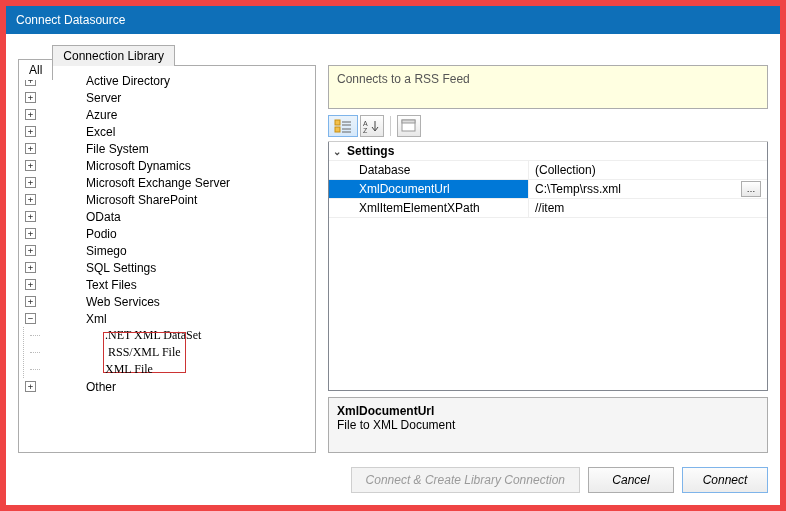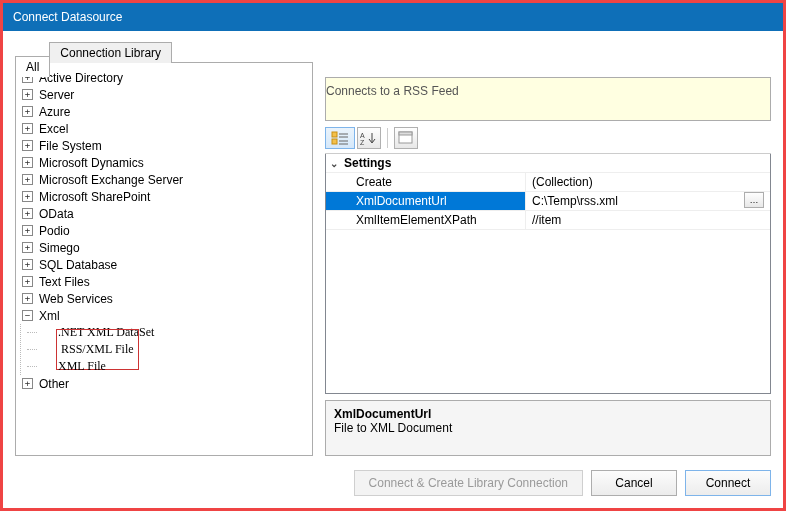--- a/index.html
+++ b/index.html
@@ -6,21 +6,21 @@
   body {
     margin: 0;
     font-family: "Segoe UI", Tahoma, sans-serif;
     font-size: 12px;
     background: #fff;
     color: #000;
   }
   .window {
     width: 786px;
     height: 511px;
-    border: 3px solid #ef4444;
+    border: 6px solid #ef4444;
     display: flex;
     flex-direction: column;
     background: #fff;
   }
   .titlebar {
     background: #0e6fb8;
     color: #fff;
     padding: 7px 10px;
     font-size: 12px;
   }
@@ -79,21 +79,21 @@
     border: 1px solid #888;
     display: inline-flex;
     align-items: center; justify-content: center;
     margin-right: 4px;
     font-size: 9px; line-height: 9px;
     background: #fff;
     color: #333;
     font-family: monospace;
     cursor: pointer;
   }
-  .node-label { padding: 0 2px; }
+  .node-label { padding: 0 2px; margin-left: 44px; }
   .node-label.selected {
     border: 1px solid #cc3333;
     padding: 12px 4px;
   }
   
   .children { border-left: 1px dotted #bbb; margin-left: 6px; padding-left: 12px; font-family: Liberation Serif, serif; }
   .children > li::before {
     content: "";
     position: absolute;
     left: -12px; top: 8px;
@@ -105,24 +105,23 @@
   .rightpanel {
     flex: 1;
     display: flex;
     flex-direction: column;
     margin-top: 21px; 
     min-width: 0;
   }
   .infobox {
     border: 1px solid #acacac;
     background: #ffffe1;
-    padding: 6px 0;
+    padding: 6px 8px;
     height: 44px;
     color: #555;
-    margin-top: 15px;
   }
   .toolbar {
     display: flex;
     align-items: center;
     gap: 2px;
     padding: 6px 0 4px 0;
     border-bottom: 1px solid #ccc;
   }
   .tbtn {
     width: 24px; height: 22px;
@@ -160,21 +159,21 @@
   }
   .pg-name {
     width: 200px;
     padding: 2px 4px 2px 30px;
     border-right: 1px solid #eee;
     overflow: hidden; text-overflow: ellipsis; white-space: nowrap;
   }
   .pg-val {
     flex: 1;
     padding: 2px 6px;
-    display: flex; align-items:flex-end; justify-content:space-between;
+    display: flex; align-items:center; justify-content:space-between;
     overflow: hidden; white-space: nowrap;
   }
   .pg-row.selected .pg-name { background:#0078d7; color:#fff; }
   .pg-row .ellipsis {
     width: 20px; height: 16px;
     border: 1px solid #adadad;
     background: linear-gradient(#fefefe,#e8e8e8);
     font-size: 9px;
     display:inline-flex; align-items:center; justify-content:center;
     cursor: pointer;
@@ -197,20 +196,21 @@
   }
   .btn {
     min-width: 86px;
     height: 26px;
     border: 1px solid #adadad;
     background: linear-gradient(#fcfcfc,#ececec);
     padding: 0 14px;
     font-family: inherit;
     font-size: 12px;
     cursor: pointer;
+    font-style: italic;
   }
   .btn.disabled {
     color: #9a9a9a;
     border-color: #cfcfcf;
     background: #f3f3f3;
     cursor: default;
   }
   .btn.primary { border-color: #7eb4ea; }
 </style>
 </head>
@@ -292,21 +292,21 @@
               </li>
             <li>
                 <div class="node">
                   <span class="expander">+</span>
                   <span class="node-label">Simego</span>
                 </div>
               </li>
             <li>
                 <div class="node">
                   <span class="expander">+</span>
-                  <span class="node-label">SQL Database</span>
+                  <span class="node-label">SQL Settings</span>
                 </div>
               </li>
             <li>
                 <div class="node">
                   <span class="expander">+</span>
                   <span class="node-label">Text Files</span>
                 </div>
               </li>
             <li>
                 <div class="node">
@@ -382,21 +382,21 @@
             </svg>
           </div>
         </div>
 
         <div class="propgrid">
           <div class="pg-cat">
             <span class="pg-arrow">⌄</span>
             <span>Settings</span>
           </div>
           <div class="pg-row">
-            <div class="pg-name">Create</div>
+            <div class="pg-name">Database</div>
             <div class="pg-val">
                 <span>(Collection)</span>
               </div>
           </div>
           <div class="pg-row selected">
             <div class="pg-name">XmlDocumentUrl</div>
             <div class="pg-val">
               <span>C:\Temp\rss.xml</span>
               <span class="ellipsis">…</span>
             </div>

